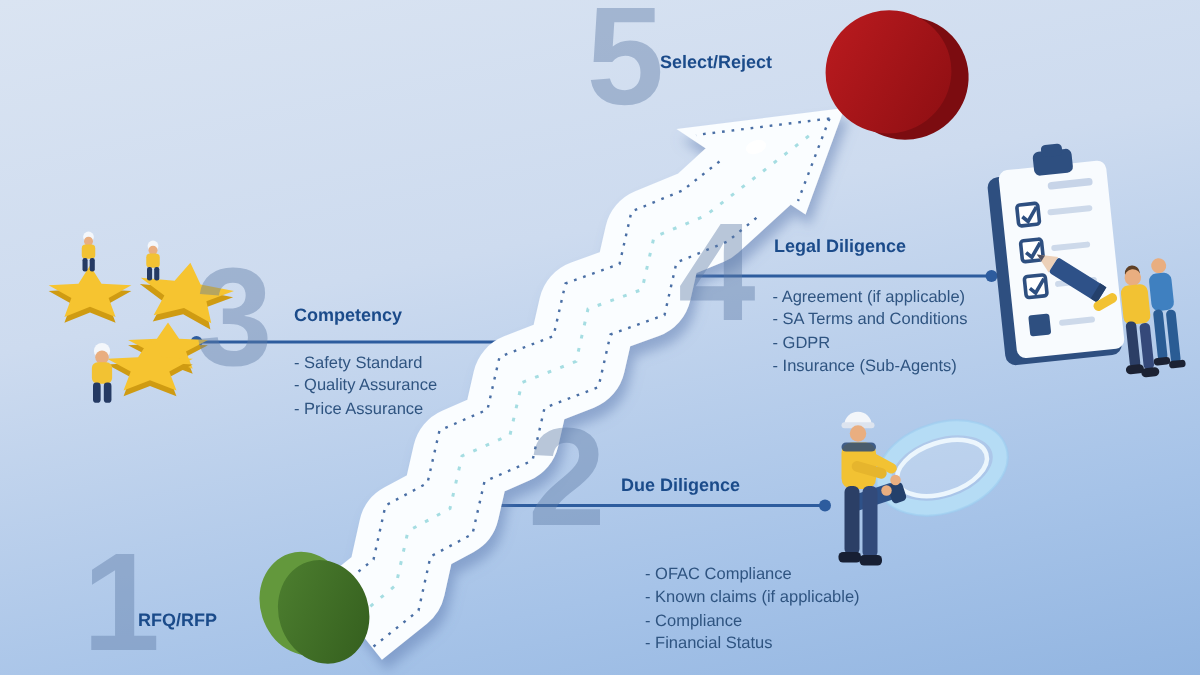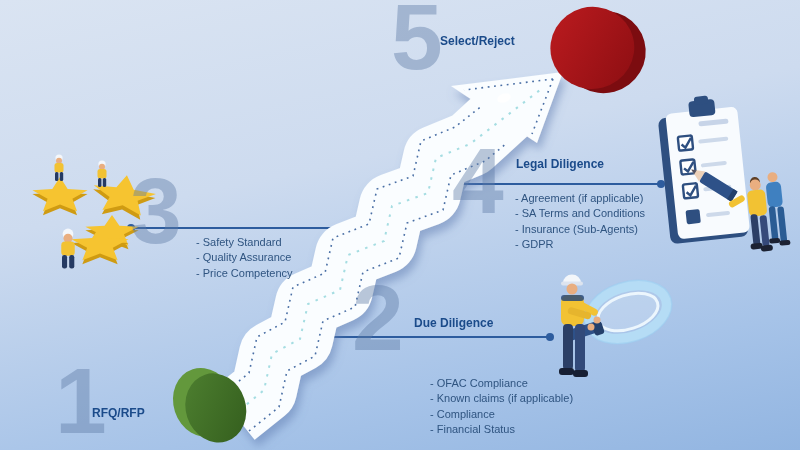--- a/index.html
+++ b/index.html
@@ -176,32 +176,33 @@
     <div class="num" style="left:352px;top:272px;">2</div>
     <div class="title" style="left:414px;top:316px;">Due Diligence</div>
     <div class="bullets" style="left:430px;top:344px;margin-top:32px;">
       <div>- OFAC Compliance</div>
       <div>- Known claims (if applicable)</div>
       <div>- Compliance</div>
       <div>- Financial Status</div>
     </div>
 
     <div class="num" style="left:130px;top:165px;">3</div>
+    <div class="title" style="left:196px;top:203px;">Competency</div>
     <div class="bullets" style="left:196px;top:235px;">
       <div>- Safety Standard</div>
       <div>- Quality Assurance</div>
-      <div>- Price Competency</div>
+      <div>- Price Assurance</div>
     </div>
 
     <div class="num" style="left:452px;top:135px;">4</div>
     <div class="title" style="left:516px;top:157px;">Legal Diligence</div>
     <div class="bullets" style="left:515px;top:191px;">
       <div>- Agreement (if applicable)</div>
       <div>- SA Terms and Conditions</div>
+      <div>- GDPR</div>
       <div>- Insurance (Sub-Agents)</div>
-      <div>- GDPR</div>
     </div>
 
     <div class="num" style="left:391px;top:-9px;">5</div>
     <div class="title" style="left:440px;top:34px;">Select/Reject</div>
   </div>
 
 </div>
 
 </body></html>

